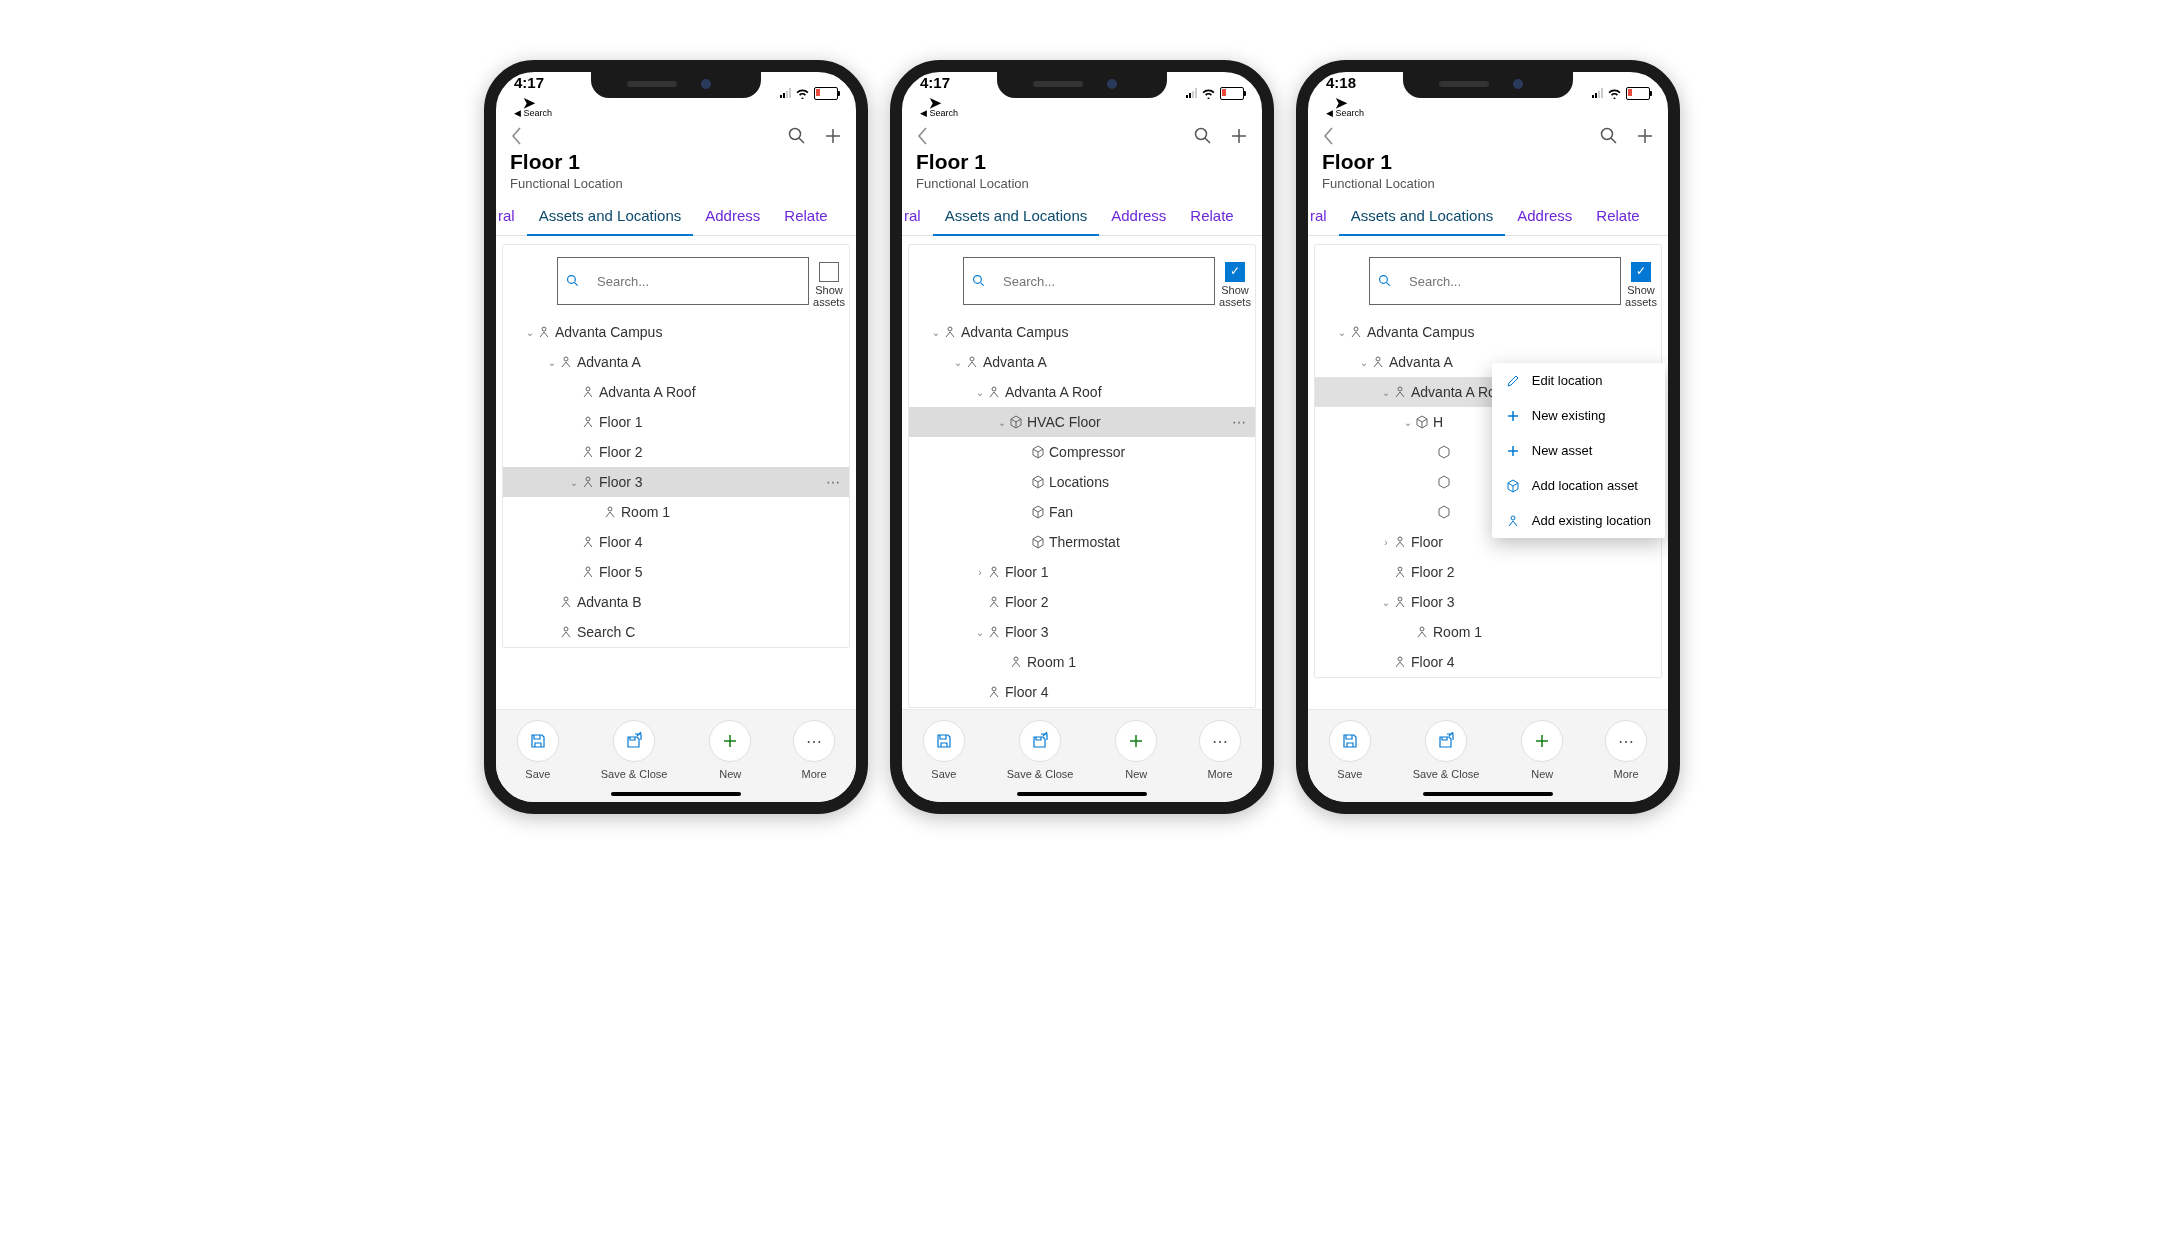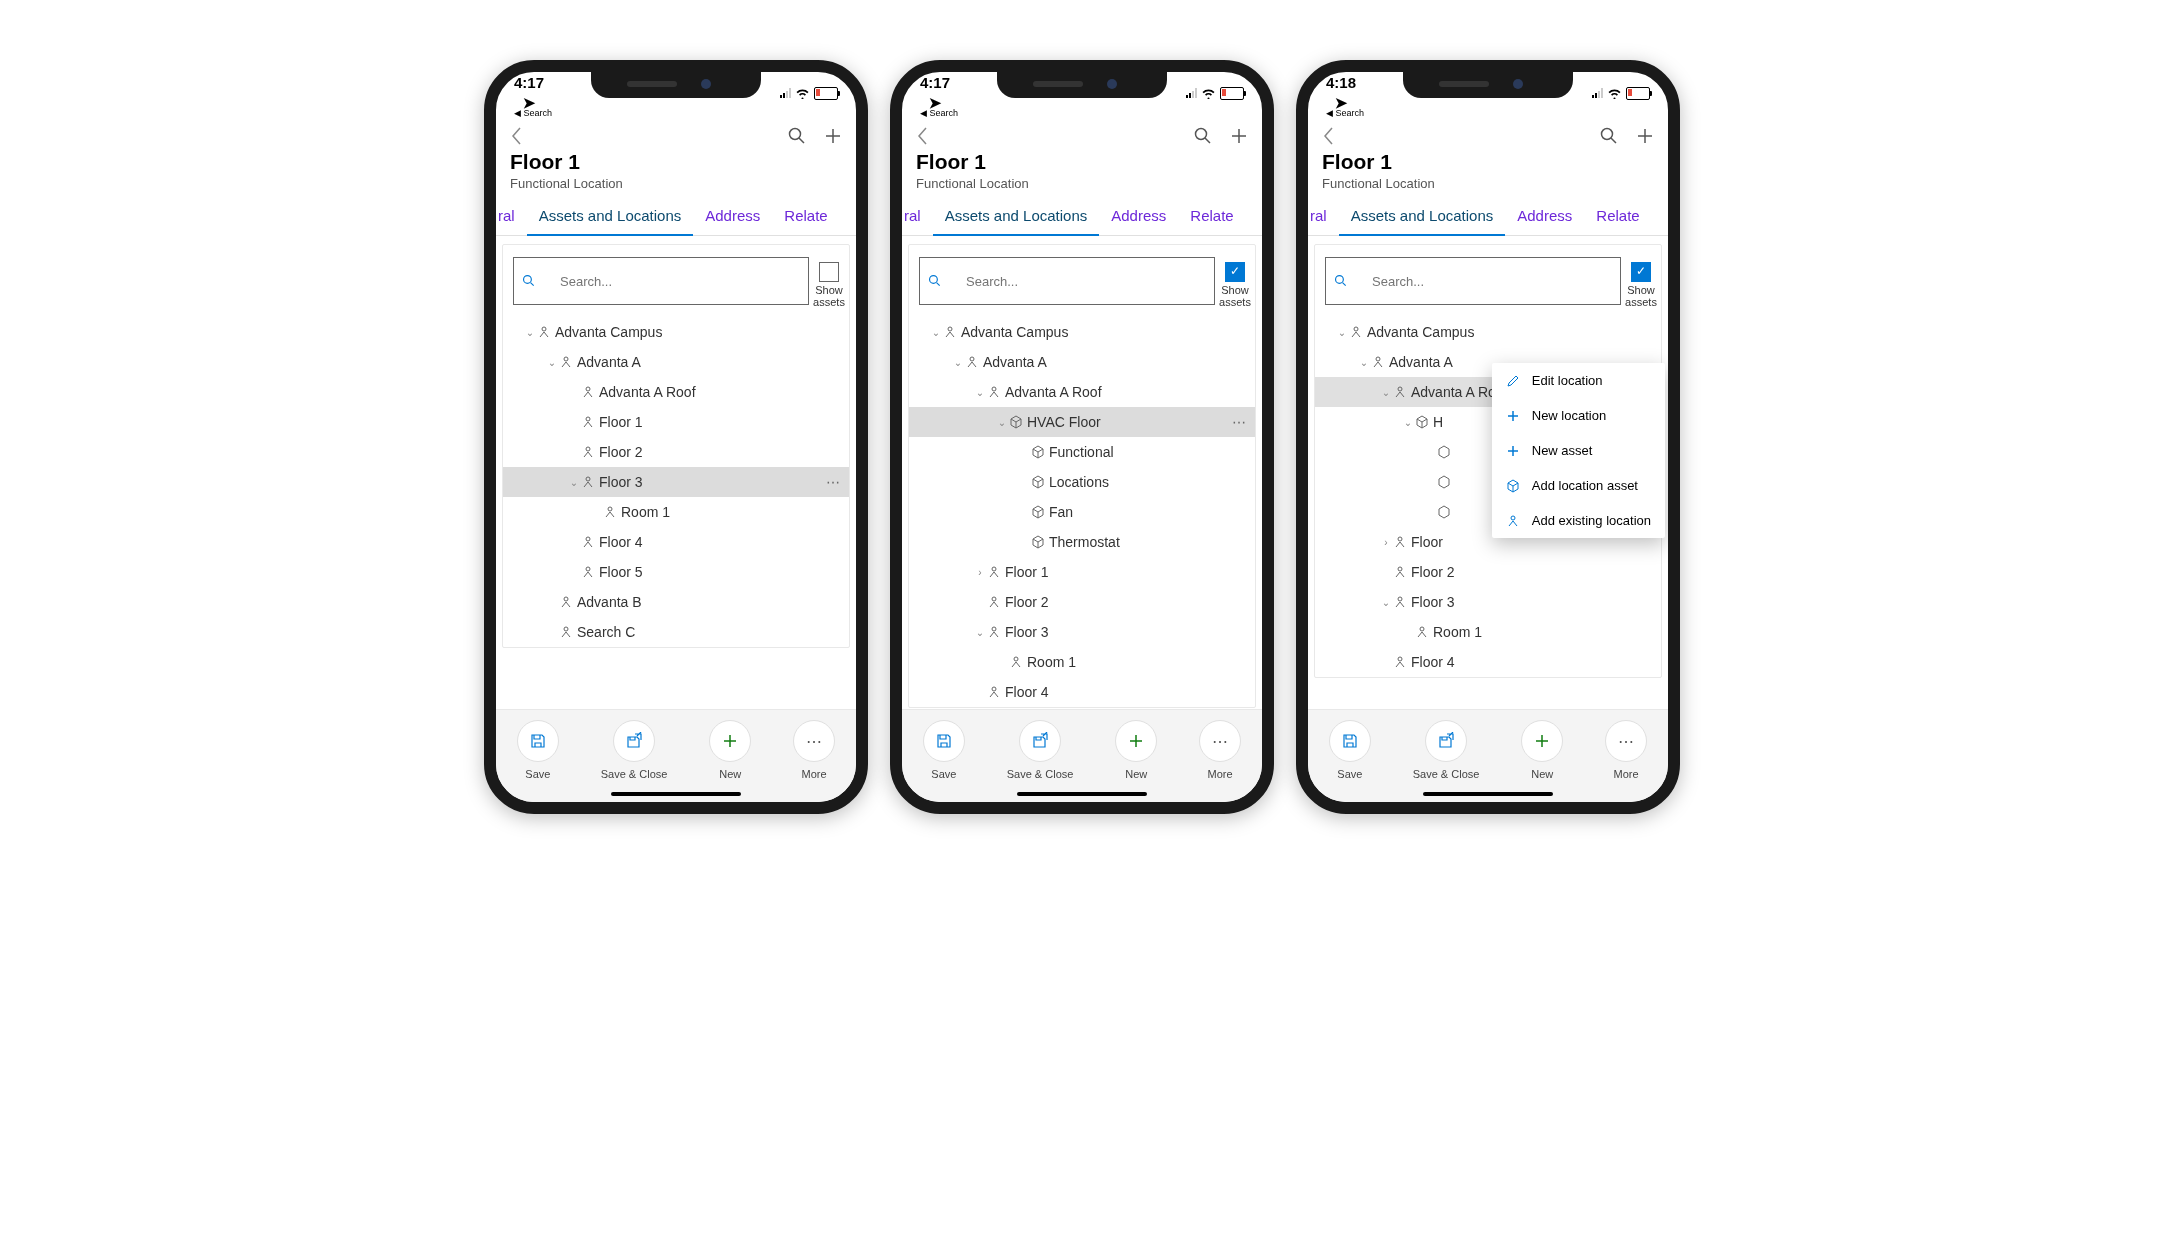--- a/index.html
+++ b/index.html
@@ -16,21 +16,21 @@
 .topr{display:flex;gap:18px;}
 .hd{padding:4px 14px 6px;}
 .title{font-size:21px;font-weight:600;margin:0;}
 .sub{font-size:13px;color:#555;margin:2px 0 0;}
 .tabs{display:flex;border-bottom:1px solid #e0e0e0;font-size:15px;}
 .tab{padding:10px 12px;color:#6d28d9;white-space:nowrap;}
 .tab.cut{padding-left:2px;}
 .tab.active{color:#0c4a6e;border-bottom:2px solid #0078d4;margin-bottom:-1px;}
 .panel{border:1px solid #e8e8e8;margin:8px 6px;border-radius:2px;}
 .sr{display:flex;align-items:center;gap:10px;padding:12px 10px;}
-.sbox{flex:1;display:flex;align-items:center;border:1px solid #666;height:30px;padding:8px 8px;gap:22px;}
+.sbox{flex:1;display:flex;align-items:center;border:1px solid #666;height:30px;padding:8px 8px;gap:15px;margin-left:44px;}
 .sbox input{border:none;outline:none;flex:1;font-size:13px;color:#888;background:transparent;}
 .chkw{display:flex;flex-direction:column;align-items:center;font-size:11px;color:#333;line-height:1.1;position:relative;}
 .chk{width:18px;height:18px;border:1px solid #666;margin-bottom:2px;display:flex;align-items:center;justify-content:center;color:#fff;font-size:12px;}
 .chk.on{background:#0078d4;border-color:#0078d4;}
 .chklbl{position:absolute;top:22px;left:50%;transform:translateX(-50%);text-align:center;width:40px;}
 .tree{font-size:14px;color:#333;}
 .row{display:flex;align-items:center;height:30px;position:relative;padding-right:30px;}
 .row.sel{background:#dcdcdc;}
 .row.sel2{background:#e0e0e0;}
 .car{width:14px;text-align:center;color:#888;font-size:10px;}
@@ -383,21 +383,21 @@
           <span>HVAC Floor</span>
           <span class="dots">⋯</span>
         </div>
     <div class="row" style="padding-left:108px">
           <span class="car"></span>
           <span class="tic">
             <svg width="14" height="14" viewBox="0 0 14 14">
               <path d="M7 1l5 3v6l-5 3-5-3V4z M2 4l5 3 5-3 M7 7v6" stroke="#666" fill="none"></path>
             </svg>
           </span>
-          <span>Functional</span>
+          <span>Compressor</span>
         </div>
     <div class="row" style="padding-left:108px">
           <span class="car"></span>
           <span class="tic">
             <svg width="14" height="14" viewBox="0 0 14 14">
               <path d="M7 1l5 3v6l-5 3-5-3V4z M2 4l5 3 5-3 M7 7v6" stroke="#666" fill="none"></path>
             </svg>
           </span>
           <span>Locations</span>
         </div>
@@ -700,21 +700,21 @@
           </span>
           <span>Edit location</span>
         </div>
     <div class="mi">
           <span class="mic">
             <svg width="14" height="14" viewBox="0 0 14 14">
               <line x1="7" y1="2" x2="7" y2="12" stroke="#0078d4" stroke-width="1.5"></line>
               <line x1="2" y1="7" x2="12" y2="7" stroke="#0078d4" stroke-width="1.5"></line>
             </svg>
           </span>
-          <span>New location</span>
+          <span>New existing</span>
         </div>
     <div class="mi">
           <span class="mic">
             <svg width="14" height="14" viewBox="0 0 14 14">
               <line x1="7" y1="2" x2="7" y2="12" stroke="#0078d4" stroke-width="1.5"></line>
               <line x1="2" y1="7" x2="12" y2="7" stroke="#0078d4" stroke-width="1.5"></line>
             </svg>
           </span>
           <span>New asset</span>
         </div>

